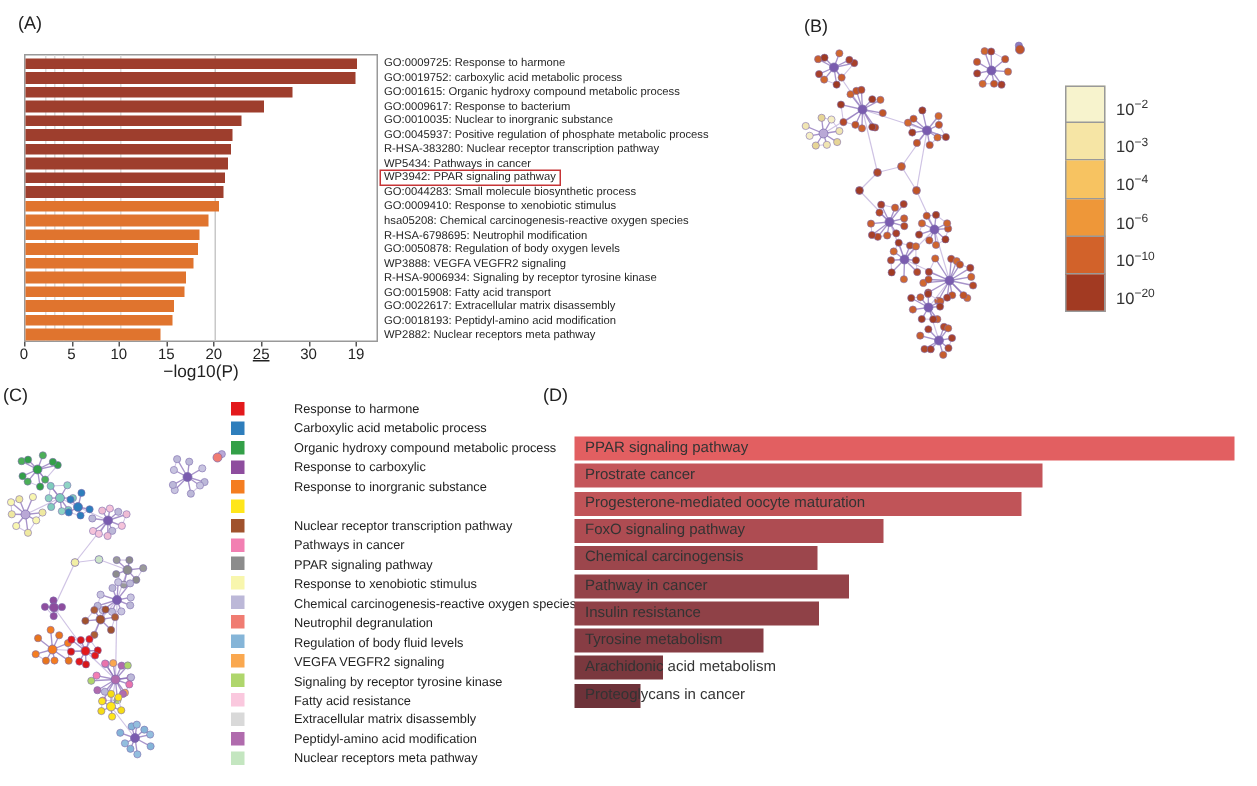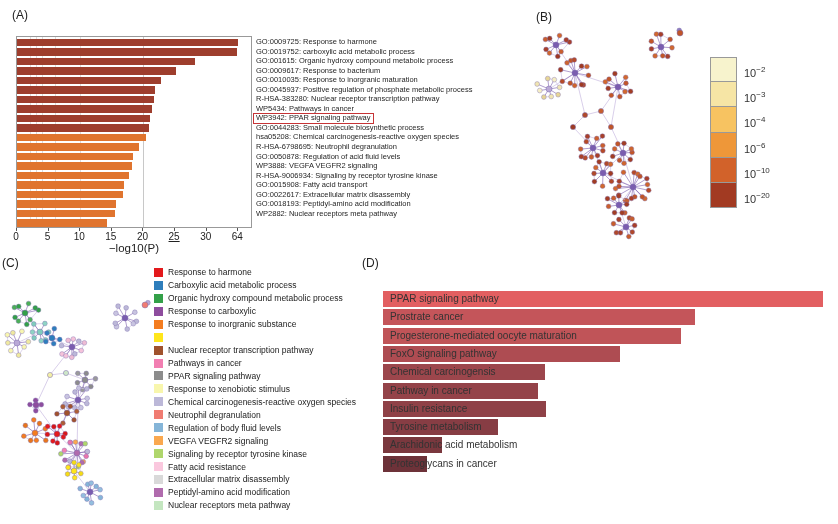--- a/index.html
+++ b/index.html
@@ -26,21 +26,21 @@
   #legendB .cell{width:27px;height:25.2px;box-sizing:border-box;border:1px solid #999;
          border-top-width:0;}
   #legendB .cell:first-child{border-top-width:1px;}
   #legendBlabels{position:absolute;left:744px;top:57px;}
   #legendBlabels .plab{height:25.2px;line-height:25.2px;font-size:11px;color:#333;white-space:nowrap;}
   #legendBlabels sup{font-size:8px;}
   
   #legendC{position:absolute;left:154px;top:266px;}
   #legendC .row{height:12.95px;display:flex;align-items:center;white-space:nowrap;}
   #legendC .sw{width:9px;height:9px;margin-right:5px;flex:0 0 9px;}
-  #legendC .lab{font-size:8.5px;color:#222;}
+  #legendC .lab{font-size:8.5px;color:#222;margin-left:28px;}
   
   #plotD{position:absolute;left:383px;top:291px;width:455px;height:190px;}
   .dbar{position:absolute;left:0;height:16px;}
   .dbar .bar-label{position:absolute;left:7px;top:0;line-height:16px;font-size:10px;
          color:#333;white-space:nowrap;}
   svg{position:absolute;overflow:visible;}
 </style>
 </head>
 <body>
 
@@ -84,37 +84,38 @@
       <div class="tick-label" style="left: 79.2432px;">10</div>
       <div class="tick-mark" style="left: 110.865px;"></div>
       <div class="tick-label" style="left: 110.865px;">15</div>
       <div class="tick-mark" style="left: 142.486px;"></div>
       <div class="tick-label" style="left: 142.486px;">20</div>
       <div class="tick-mark" style="left: 174.108px;"></div>
       <div class="tick-label" style="left: 174.108px; text-decoration: underline;">25</div>
       <div class="tick-mark" style="left: 205.73px;"></div>
       <div class="tick-label" style="left: 205.73px;">30</div>
       <div class="tick-mark" style="left: 237.351px;"></div>
-      <div class="tick-label" style="left: 237.351px;">64</div>
+      <div class="tick-label" style="left: 237.351px;">19</div>
     </div>
   <div id="axisTitleA">−log10(P)</div>
   <div id="termsA">
       <div class="term"><span>GO:0009725: Response to harmone</span></div>
       <div class="term"><span>GO:0019752: carboxylic acid metabolic process</span></div>
       <div class="term"><span>GO:001615: Organic hydroxy compound metabolic process</span></div>
       <div class="term"><span>GO:0009617: Response to bacterium</span></div>
-      <div class="term"><span>GO:0010035: Response to inorgranic maturation</span></div>
+      <div class="term"><span>GO:0010035: Nuclear to inorgranic substance</span></div>
       <div class="term"><span>GO:0045937: Positive regulation of phosphate metabolic process</span></div>
       <div class="term"><span>R-HSA-383280: Nuclear receptor transcription pathway</span></div>
       <div class="term"><span>WP5434: Pathways in cancer</span></div>
       <div class="term"><span class="hl">WP3942: PPAR signaling pathway</span></div>
       <div class="term"><span>GO:0044283: Small molecule biosynthetic process</span></div>
+      <div class="term"><span>GO:0009410: Response to xenobiotic stimulus</span></div>
       <div class="term"><span>hsa05208: Chemical carcinogenesis-reactive oxygen species</span></div>
-      <div class="term"><span>R-HSA-6798695: Neutrophil degranulation</span></div>
-      <div class="term"><span>GO:0050878: Regulation of acid fluid levels</span></div>
+      <div class="term"><span>R-HSA-6798695: Neutrophil modification</span></div>
+      <div class="term"><span>GO:0050878: Regulation of body oxygen levels</span></div>
       <div class="term"><span>WP3888: VEGFA VEGFR2 signaling</span></div>
       <div class="term"><span>R-HSA-9006934: Signaling by receptor tyrosine kinase</span></div>
       <div class="term"><span>GO:0015908: Fatty acid transport</span></div>
       <div class="term"><span>GO:0022617: Extracellular matrix disassembly</span></div>
       <div class="term"><span>GO:0018193: Peptidyl-amino acid modification</span></div>
       <div class="term"><span>WP2882: Nuclear receptors meta pathway</span></div>
     </div>
 
   <div class="panel-label" style="left:536px;top:10px;">(B)</div>
   <svg id="netB" style="left:533px;top:15px;" width="170" height="240">
@@ -864,33 +865,33 @@
   <div id="plotD">
       <div class="dbar" style="top: 0px; width: 440px; background: rgb(226, 95, 97);">
         <div class="bar-label">PPAR signaling pathway</div>
       </div>
       <div class="dbar" style="top: 18.3px; width: 311.96px; background: rgb(196, 85, 90);">
         <div class="bar-label">Prostrate cancer</div>
       </div>
       <div class="dbar" style="top: 36.6px; width: 297.88px; background: rgb(192, 84, 88);">
         <div class="bar-label">Progesterone-mediated oocyte maturation</div>
       </div>
-      <div class="dbar" style="top: 54.9px; width: 237px; background: rgb(174, 76, 82);">
+      <div class="dbar" style="top: 54.9px; width: 206px; background: rgb(174, 76, 82);">
         <div class="bar-label">FoxO signaling pathway</div>
       </div>
       <div class="dbar" style="top: 73.2px; width: 161.92px; background: rgb(156, 70, 76);">
         <div class="bar-label">Chemical carcinogensis</div>
       </div>
-      <div class="dbar" style="top: 91.5px; width: 155px; background: rgb(148, 67, 73);">
+      <div class="dbar" style="top: 91.5px; width: 155px; background: rgb(148, 67, 73); padding-left: 28px;">
         <div class="bar-label">Pathway in cancer</div>
       </div>
       <div class="dbar" style="top: 109.8px; width: 163px; background: rgb(143, 65, 71);">
         <div class="bar-label">Insulin resistance</div>
       </div>
-      <div class="dbar" style="top: 128.1px; width: 115px; background: rgb(135, 61, 68);">
+      <div class="dbar" style="top: 128.1px; width: 126px; background: rgb(135, 61, 68);">
         <div class="bar-label">Tyrosine metabolism</div>
       </div>
       <div class="dbar" style="top: 146.4px; width: 58.96px; background: rgb(122, 56, 62);">
         <div class="bar-label">Arachidonic acid metabolism</div>
       </div>
       <div class="dbar" style="top: 164.7px; width: 44px; background: rgb(109, 50, 57);">
         <div class="bar-label">Proteoglycans in cancer</div>
       </div>
     </div>
 

